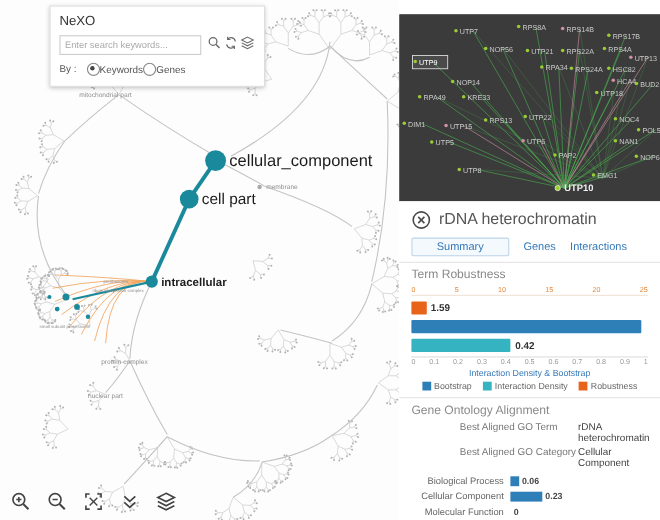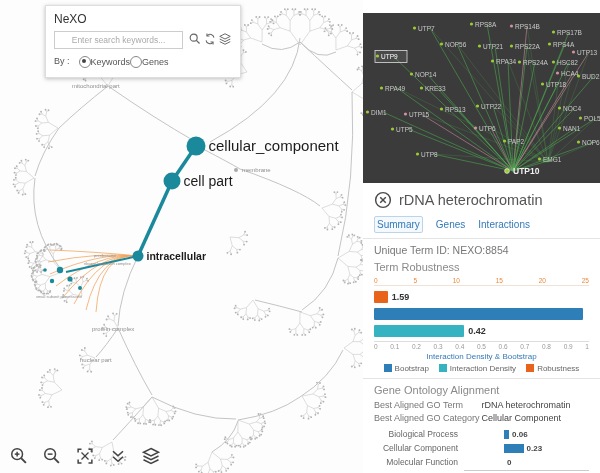--- a/index.html
+++ b/index.html
@@ -7,21 +7,21 @@
 
   
   .tree-panel{position:absolute;left:0;top:0;width:363px;height:473px;background:#fdfdfd;overflow:hidden;}
   #tree-svg{position:absolute;left:0;top:0;}
 
   .search-card{position:absolute;left:5px;top:5px;width:178px;background:#fff;border:1px solid #ddd;
     box-shadow:0 1px 4px rgba(0,0,0,.25);padding:6px 8px 7px;z-index:5;margin-left:40px;}
   .search-title{font-size:12px;color:#333;margin-bottom:5px;}
   .search-row{display:flex;align-items:center;gap:4px;}
   .search-input{flex:1;min-width:20px;font-size:8.5px;padding:3px 4px;border:1px solid #ccc;color:#333;
-    font-family:"Liberation Sans",sans-serif;outline:none;text-align:center;}
+    font-family:"Liberation Sans",sans-serif;outline:none;}
   .search-input::placeholder{color:#aaa;}
   .icon-btn{width:15px;height:15px;display:inline-flex;align-items:center;justify-content:center;cursor:pointer;}
   .icon-btn svg{width:14px;height:14px;}
   .radio-row{display:flex;align-items:flex-start;gap:9px;margin-top:6px;font-size:9px;color:#555;}
   .radio-opt{display:inline-flex;align-items:center;gap:0;cursor:pointer;}
   .radio{width:10px;height:10px;border:1px solid #888;border-radius:50%;display:inline-block;position:relative;background:#fff;}
   .radio.sel:after{content:"";position:absolute;left:2px;top:2px;width:4px;height:4px;border-radius:50%;background:#444;}
 
   .zoom-controls{position:absolute;left:8px;bottom:6px;display:flex;gap:11px;align-items:center;z-index:5;}
   .zoom-btn{width:22px;height:22px;display:inline-flex;align-items:center;justify-content:center;cursor:pointer;}
@@ -32,42 +32,42 @@
   .network-panel{position:relative;width:237px;height:170px;background:#3b3b3b;overflow:hidden;}
   #net-svg{position:absolute;left:0;top:0;}
 
   .detail-panel{position:relative;width:237px;height:346px;box-sizing:border-box;padding:8px 11px 0;overflow:hidden;background:#fff;}
   .detail-header{display:flex;align-items:center;gap:7px;margin-bottom:7px;}
   .close-btn{width:18px;height:18px;cursor:pointer;flex:0 0 auto;}
   .close-btn svg{width:18px;height:18px;}
   .detail-title{font-size:14.5px;color:#555;}
   .tabs{display:flex;align-items:center;gap:13px;margin-bottom:5px;}
   .tab{font-size:10px;color:#3579b8;cursor:pointer;padding:2px 0;}
-  .tab.active{border:1px solid #bcd4ea;border-radius:2px;padding:2px 2px;background:#f4f9fd;}
+  .tab.active{border:1px solid #bcd4ea;border-radius:2px;padding:2px 22px;background:#f4f9fd;}
   .hr{border-top:1px solid #e4e4e4;margin:5px -11px;}
   .term-id{font-size:10.5px;color:#777;margin:3px 0 5px;}
   .section-heading{font-size:11px;color:#8a8a8a;margin:3px 0 4px;}
 
   
   #rob-chart{margin:2px 0 0;}
   .rc-topticks{display:flex;justify-content:space-between;font-size:6.5px;color:#e8883a;border-bottom:1px solid #f0e2d4;padding-bottom:1px;}
   .rc-row{display:flex;align-items:center;gap:4px;height:13px;margin:4px 0;}
   .rc-bar{height:12px;border-radius:1px;}
   .rc-label{font-size:9px;font-weight:bold;color:#333;white-space:nowrap;}
   .rc-botticks{display:flex;justify-content:space-between;font-size:6.5px;color:#999;border-top:1px solid #ddd;padding-top:1px;}
   .rc-caption{text-align:center;font-size:8px;color:#3579b8;margin:2px 0 3px;}
   .rc-legend{display:flex;justify-content:center;gap:10px;font-size:8px;color:#666;margin:1px 0 2px;}
   .rc-legend .sq{display:inline-block;width:8px;height:8px;margin-right:3px;vertical-align:-1px;}
 
   
   .go-row{display:flex;margin:3px 0;}
-  .go-row .gl{flex:0 0 50%;font-size:9px;color:#777;}
+  .go-row .gl{flex:0 0 50%;font-size:9px;color:#777;margin-left:44px;}
   .go-row .gv{font-size:9px;color:#444;}
   #go-chart{margin-top:5px;}
-  .gc-row{display:flex;align-items:center;height:12px;margin:2px 0;gap:40px;}
+  .gc-row{display:flex;align-items:center;height:12px;margin:2px 0;}
   .gc-label{flex:0 0 84px;text-align:right;font-size:8.5px;color:#666;padding-right:6px;}
   .gc-area{flex:1;display:flex;align-items:center;gap:3px;font-weight:bold;}
   .gc-bar{height:9px;}
   .gc-val{font-size:8px;color:#444;}
   .gc-axis{margin-left:90px;display:flex;justify-content:space-between;font-size:6.5px;color:#999;border-top:1px solid #ccc;padding-top:1px;margin-top:2px;}
 </style>
 </head>
 <body>
 
 <div class="app">
@@ -1847,21 +1847,20 @@
         <span class="detail-title">rDNA heterochromatin</span>
       </div>
 
       <div class="tabs" id="tabs">
           <span class="tab active">Summary</span>
           <span class="tab">Genes</span>
           <span class="tab">Interactions</span>
         </div>
       <div class="hr"></div>
 
-      <div class="term-id">Unique Term ID: NEXO:8854</div>
       <div class="section-heading">Term Robustness</div>
       <div id="rob-chart">
           <div class="rc-topticks">
             <span>0</span>
             <span>5</span>
             <span>10</span>
             <span>15</span>
             <span>20</span>
             <span>25</span>
           </div>

